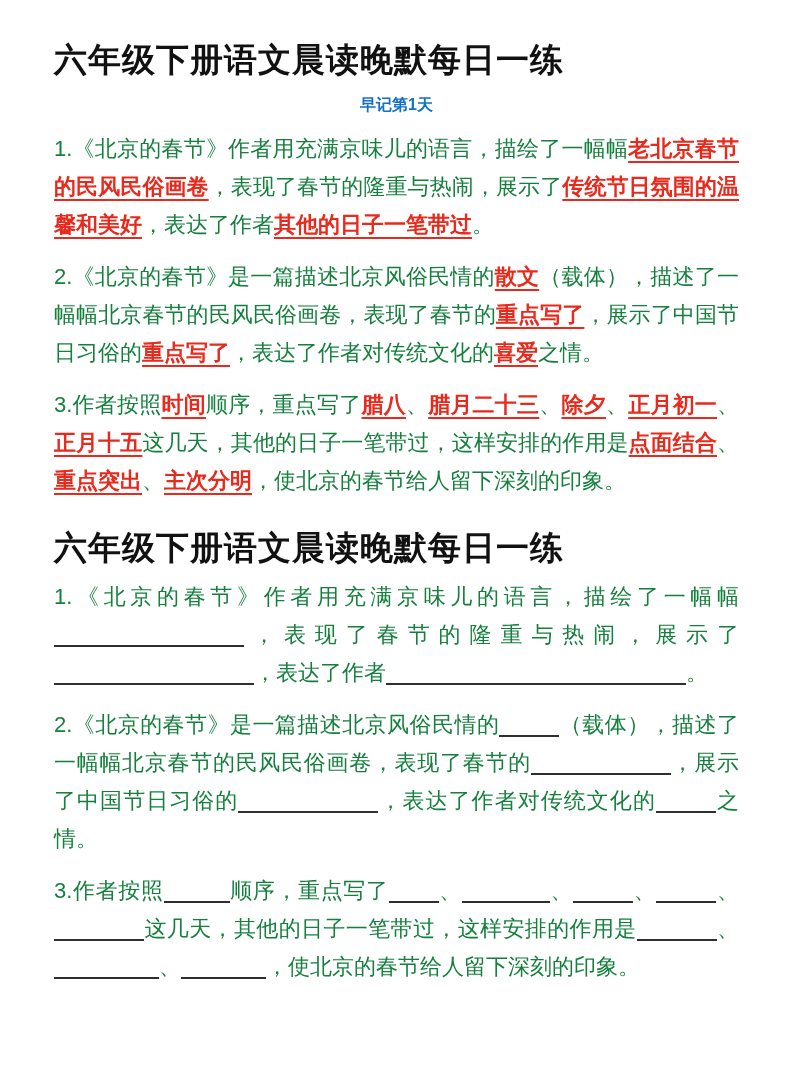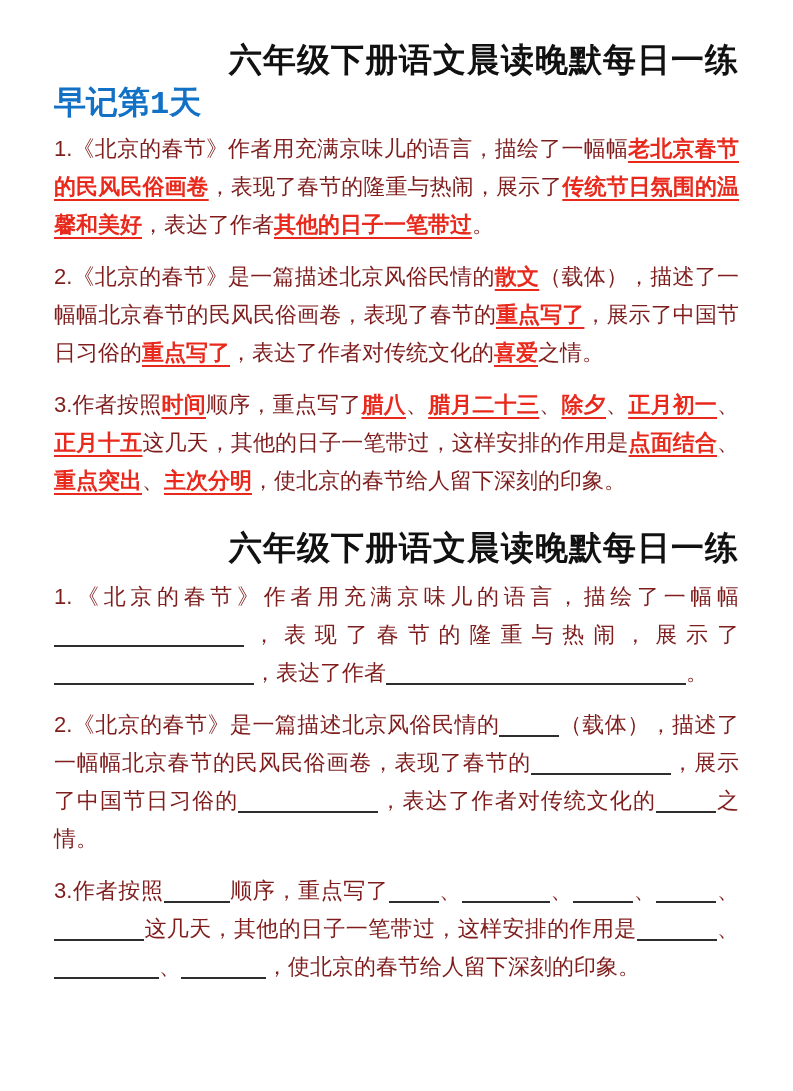--- a/index.html
+++ b/index.html
@@ -16,53 +16,52 @@
     box-sizing: border-box;
   }
   .page {
     padding: 38px 54px 20px 54px;
     box-sizing: border-box;
   }
   .sec { display: block; }
   .sec-evening { margin-top: 26px; }
   .doc-title {
     margin: 0 0 8px 0;
-    text-align: right;
+    text-align: left;
     font-size: 33px;
     font-weight: 900;
     color: #111111;
     letter-spacing: 1px;
     line-height: 44px;
   }
   .doc-subtitle {
     margin: 0 0 10px 0;
-    text-align: left;
-    font-size: 32px;
+    text-align: center;
+    font-size: 16px;
     font-weight: 700;
     color: var(--subtitle-blue, #1270c5);
     line-height: 30px;
-    font-family: Liberation Mono, monospace;
   }
   .para {
     margin: 0 0 14px 0;
     font-size: 22px;
     line-height: 38px;
     text-align: justify;
     text-justify: inter-character;
     color: #1e1e1e;
     word-break: break-all;
   }
   .answer {
     color: var(--answer-red, #e8291c);
     font-weight: 700;
     text-decoration: underline;
     text-decoration-thickness: 2px;
     text-underline-offset: 5px;
   }
-  .plain { color: #7f1d1d; }
+  .plain { color: #15803d; }
   .blank {
     display: inline-block;
     height: 5px;
     border-bottom: 2px solid #2e2e2e;
     vertical-align: -5px;
   }
 </style>
 </head>
 <body>
 

